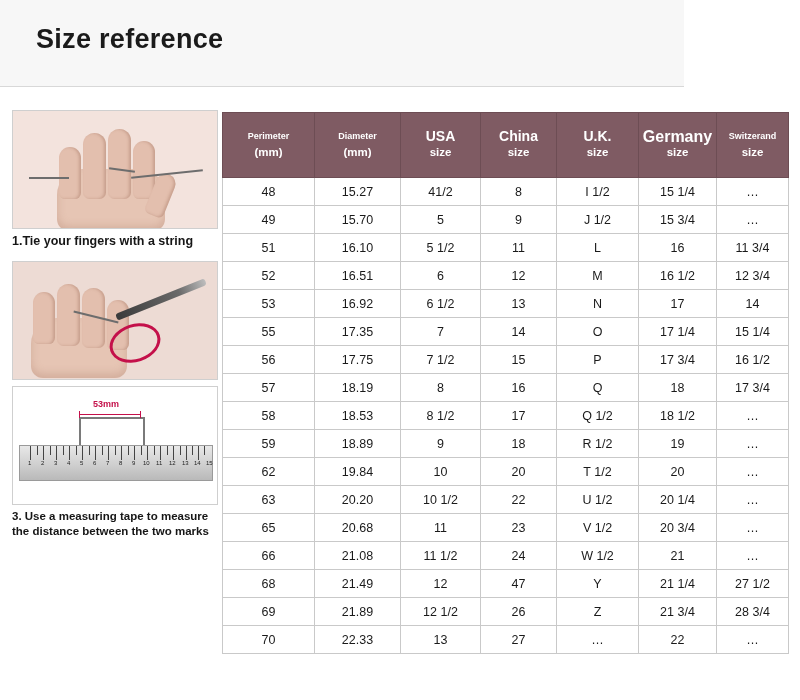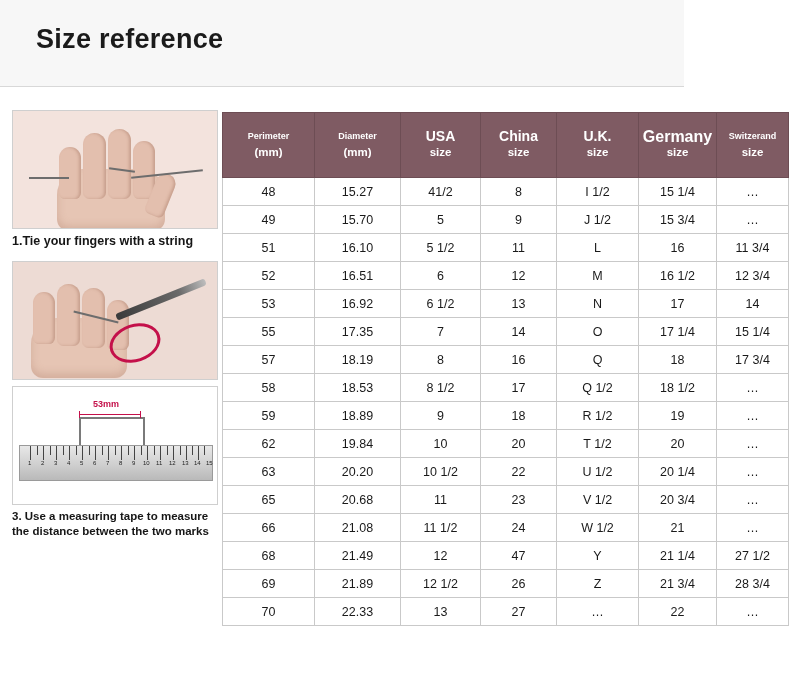--- a/index.html
+++ b/index.html
@@ -395,20 +395,29 @@
       <tr>
           <td>55</td>
           <td>17.35</td>
           <td>7</td>
           <td>14</td>
           <td>O</td>
           <td>17 1/4</td>
           <td>15 1/4</td>
         </tr>
       <tr>
+          <td>56</td>
+          <td>17.75</td>
+          <td>7 1/2</td>
+          <td>15</td>
+          <td>P</td>
+          <td>17 3/4</td>
+          <td>16 1/2</td>
+        </tr>
+      <tr>
           <td>57</td>
           <td>18.19</td>
           <td>8</td>
           <td>16</td>
           <td>Q</td>
           <td>18</td>
           <td>17 3/4</td>
         </tr>
       <tr>
           <td>58</td>

